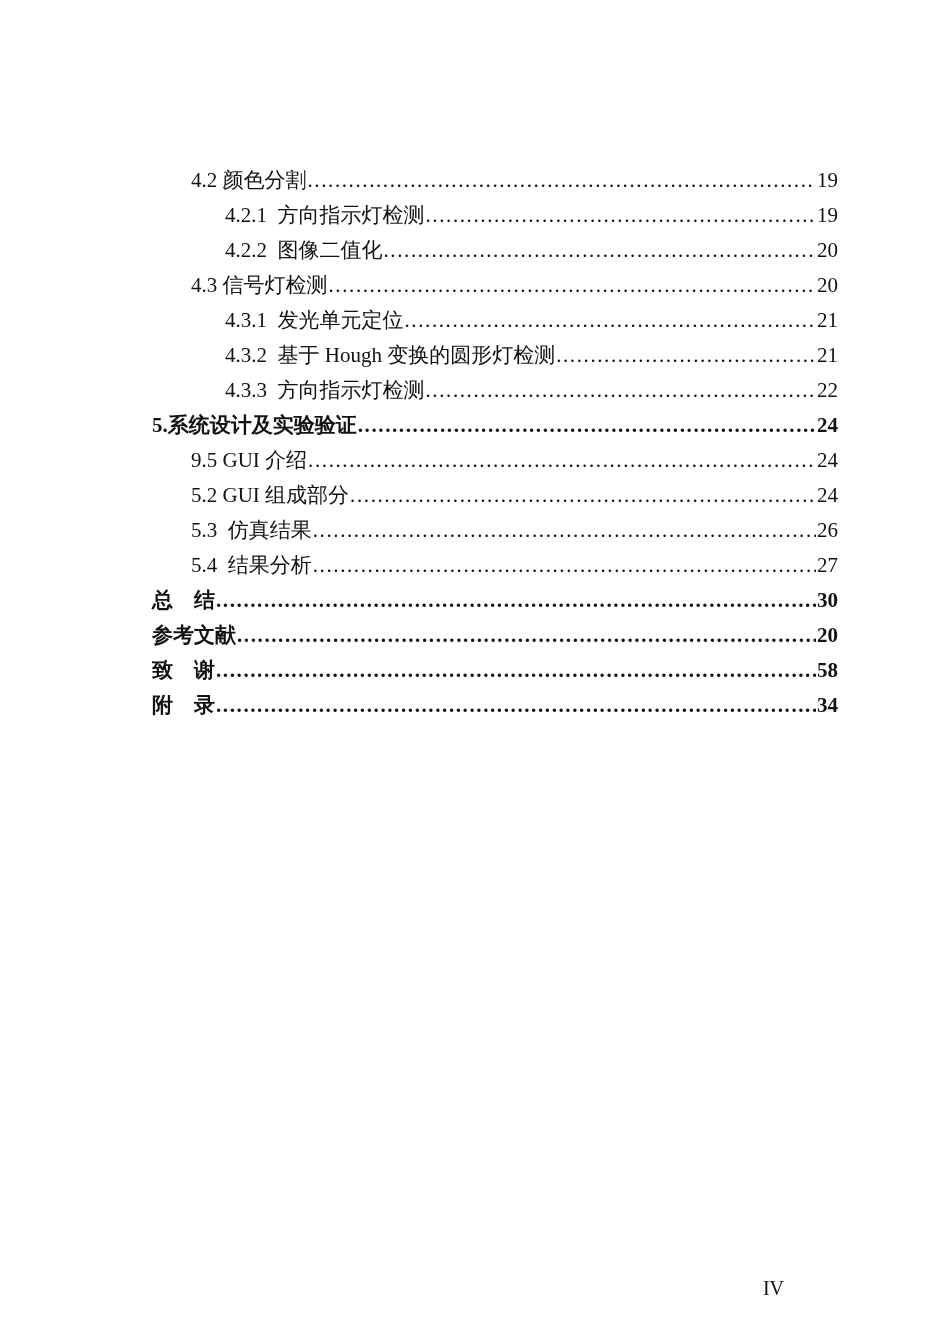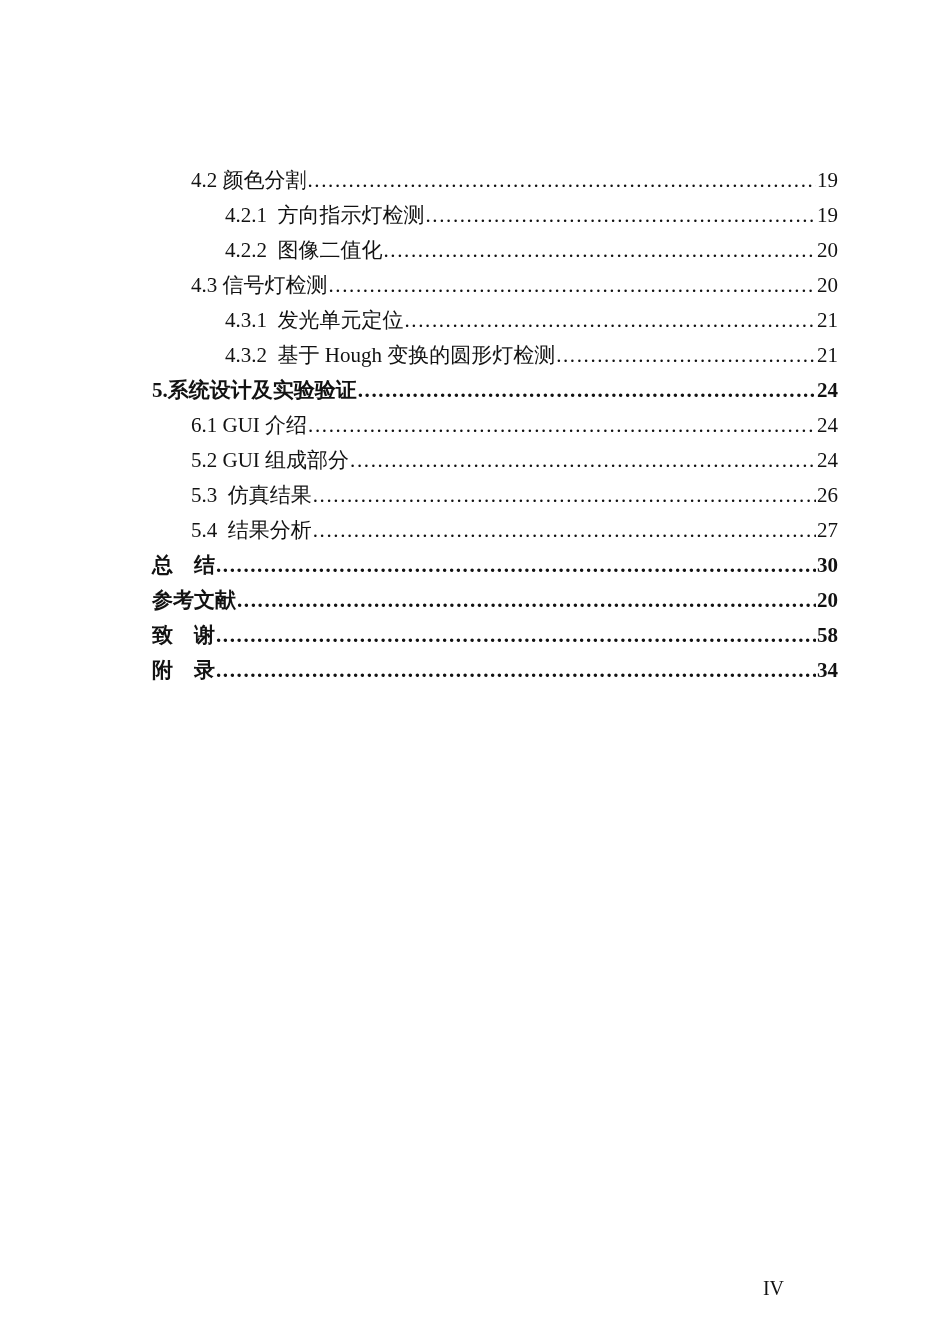--- a/index.html
+++ b/index.html
@@ -96,29 +96,34 @@
       <span class="toc-leader"></span>
       <span class="toc-page">21</span>
     </div>
 
     <div class="toc-row lv3">
       <span class="toc-label">4.3.2  基于 Hough 变换的圆形灯检测</span>
       <span class="toc-leader"></span>
       <span class="toc-page">21</span>
     </div>
 
+    <div class="toc-row lv3">
+      <span class="toc-label">4.3.3  方向指示灯检测</span>
+      <span class="toc-leader"></span>
+      <span class="toc-page">22</span>
+    </div>
 
     <div class="toc-row lv1">
       <span class="toc-label">5.系统设计及实验验证</span>
       <span class="toc-leader"></span>
       <span class="toc-page">24</span>
     </div>
 
     <div class="toc-row lv2">
-      <span class="toc-label">6.1 GUI 介绍</span>
+      <span class="toc-label">9.5 GUI 介绍</span>
       <span class="toc-leader"></span>
       <span class="toc-page">24</span>
     </div>
 
     <div class="toc-row lv2">
       <span class="toc-label">5.2 GUI 组成部分</span>
       <span class="toc-leader"></span>
       <span class="toc-page">24</span>
     </div>
 

